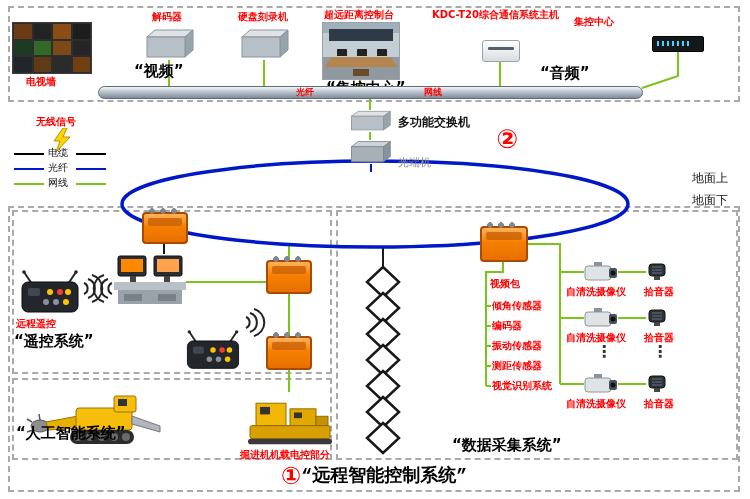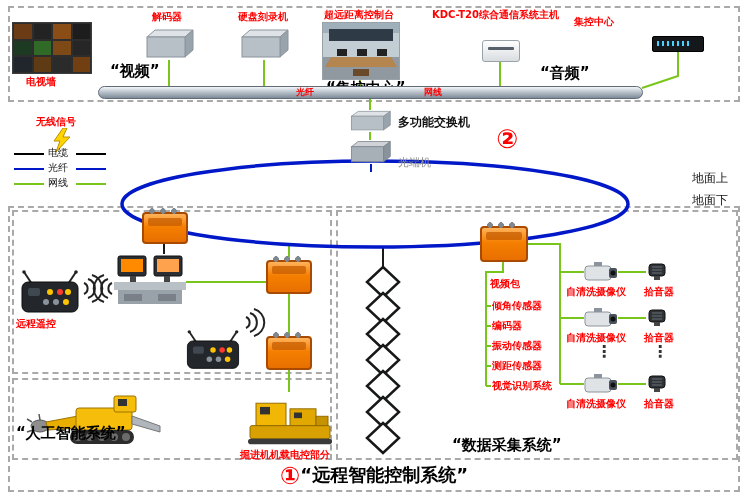--- a/index.html
+++ b/index.html
@@ -27,21 +27,21 @@
     background-image:radial-gradient(circle at 3px 3px,#80888f 2.6px,rgba(0,0,0,0) 3px);
     background-size:11px 6px;background-repeat:repeat-x;}
   .kdcdev{position:absolute;background:linear-gradient(#ffffff,#d9dde0);border:1px solid #98a2aa;border-radius:3px;box-sizing:border-box;}
   .kdcdev::before{content:"";position:absolute;left:5px;top:6px;right:5px;height:3px;background:#55606a;border-radius:1px;}
   .pbxdev{position:absolute;background:#15181b;border:1px solid #000;border-radius:2px;box-sizing:border-box;}
   .pbxdev::before{content:"";position:absolute;left:4px;top:4px;right:12px;height:5px;
     background:repeating-linear-gradient(90deg,#49d2ff 0 2px,rgba(0,0,0,0) 2px 5px);}
   .legline{position:absolute;height:0;}
   .footer{position:absolute;text-align:center;white-space:nowrap;}
   .badge{color:#f00;font-weight:bold;font-size:24px;vertical-align:-3px;}
-  .ftitle{color:#000;font-weight:bold;font-size:18px;}
+  .ftitle{color:#000;font-weight:bold;font-size:18px;font-family:Liberation Mono, monospace;}
 </style>
 </head>
 <body>
 
 <div class="stage">
 
   <div class="dash" style="left:8px;top:6px;width:732px;height:96px"></div>
   <div class="dash" style="left:8px;top:206px;width:732px;height:286px"></div>
   <div class="dash" style="left:12px;top:210px;width:320px;height:164px"></div>
   <div class="dash" style="left:12px;top:378px;width:320px;height:82px"></div>
@@ -137,21 +137,21 @@
 
   <span class="rlab" style="left:238px;top:11px">硬盘刻录机</span>
   <div class="dev" style="left:238px;top:28px;width:52px;height:32px">
     <svg viewBox="0 0 52 32" preserveAspectRatio="none">
         <polygon points="4,9 42,9 50,2 12,2" fill="#dfe3e7" stroke="#8b949c"></polygon>
         <polygon points="42,9 50,2 50,22 42,29" fill="#99a3ab" stroke="#8b949c"></polygon>
         <rect x="4" y="9" width="38" height="20" fill="#b7bfc7" stroke="#8b949c"></rect>
       </svg>
   </div>
 
-  <span class="blab" style="left:110px;top:62px">“视频”</span>
+  <span class="blab" style="left:134px;top:62px">“视频”</span>
 
   <span class="rlab" style="left:324px;top:9px">超远距离控制台</span>
   <div class="dev" style="left:322px;top:22px;width:76px;height:56px;border:1px solid #99a2a8">
     <svg viewBox="0 0 76 56" preserveAspectRatio="none">
       <rect width="76" height="56" fill="#c2cdd4"></rect>
       <rect x="0" y="0" width="76" height="10" fill="#9fb0ba"></rect>
       <rect x="6" y="6" width="64" height="12" fill="#2e3a46"></rect>
       <rect x="0" y="34" width="76" height="22" fill="#8f999f"></rect>
       <path d="M8,34 h60 l6,10 h-72 z" fill="#b5854f"></path>
       <rect x="14" y="26" width="10" height="7" fill="#222"></rect>
@@ -229,20 +229,21 @@
       <rect x="8" y="18" width="12" height="8" rx="2" fill="#3f4750"></rect>
       <circle cx="30" cy="22" r="3" fill="#ffc400"></circle>
         <circle cx="40" cy="22" r="3" fill="#ff3b30"></circle>
       <circle cx="48" cy="22" r="3" fill="#ffc400"></circle>
         <circle cx="26" cy="32" r="3" fill="#8a939c"></circle>
       <circle cx="36" cy="32" r="3" fill="#8a939c"></circle>
         <circle cx="46" cy="32" r="3" fill="#ffc400"></circle>
     </svg>
   </div>
   <span class="rlab" style="left:16px;top:318px">远程遥控</span>
+  <span class="blab" style="left:14px;top:332px">“遥控系统”</span>
 
   <div class="dev" style="left:114px;top:254px;width:72px;height:56px">
     <svg viewBox="0 0 72 56">
       <rect x="4" y="2" width="28" height="20" rx="2" fill="#2b2f33" stroke="#111"></rect>
       <rect x="7" y="5" width="22" height="13" fill="#ff8a00"></rect>
       <rect x="40" y="2" width="28" height="20" rx="2" fill="#2b2f33" stroke="#111"></rect>
       <rect x="43" y="5" width="22" height="13" fill="#ffa24d"></rect>
       <rect x="16" y="22" width="6" height="6" fill="#444"></rect>
         <rect x="50" y="22" width="6" height="6" fill="#444"></rect>
       <rect x="0" y="28" width="72" height="8" fill="#b9c0c6"></rect>

